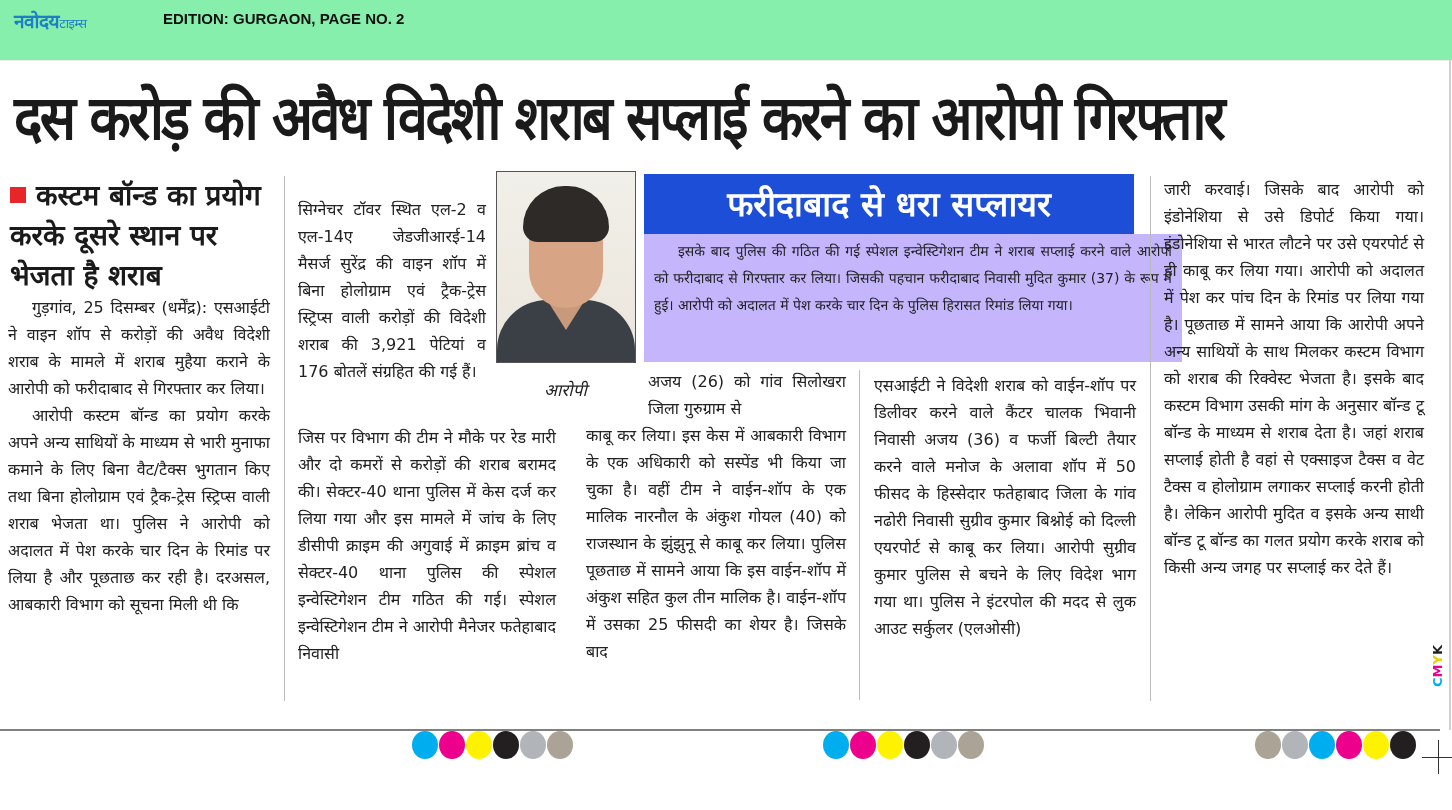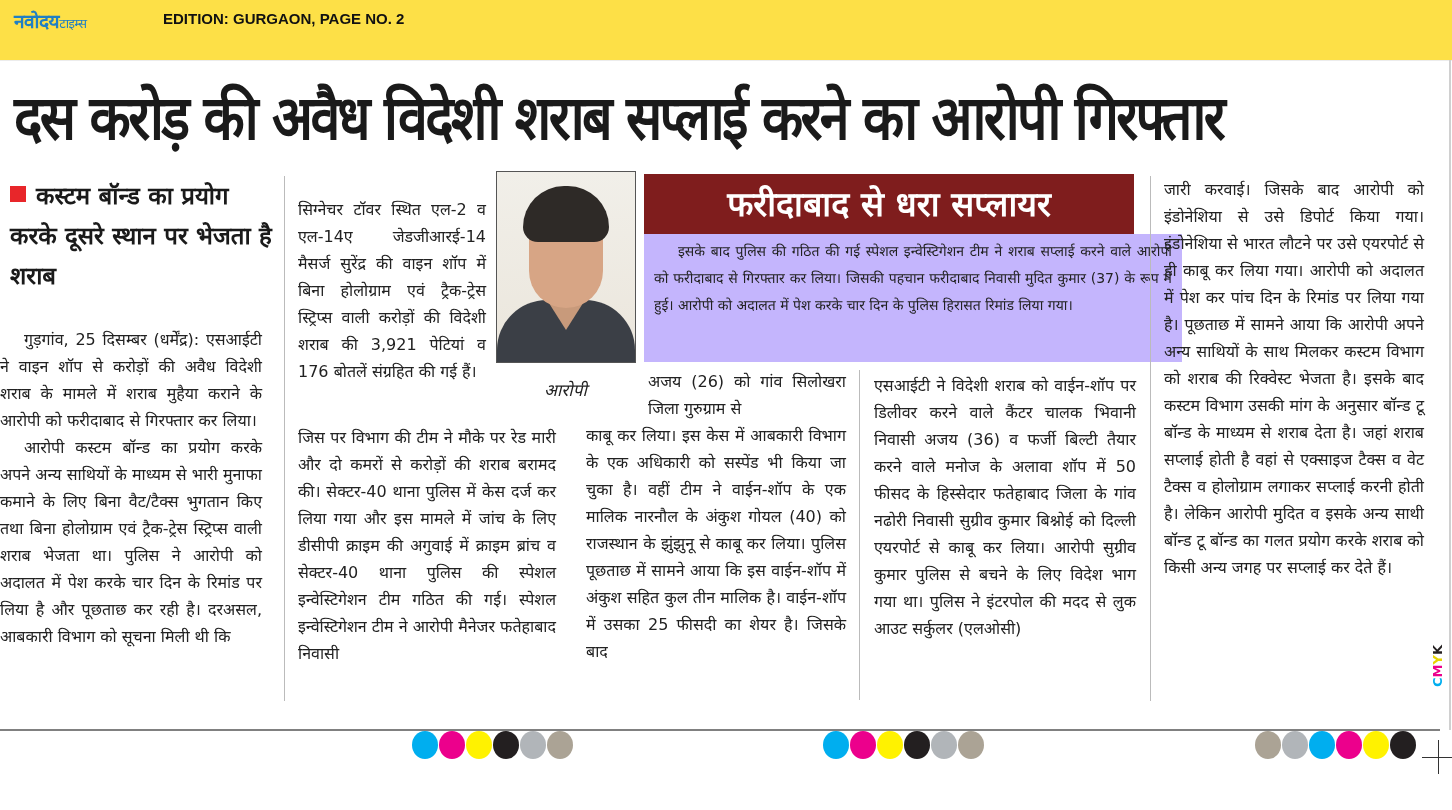--- a/index.html
+++ b/index.html
@@ -3,21 +3,21 @@
 <meta charset="utf-8">
 <style>
   html, body { margin:0; padding:0; }
   body {
     width:1452px; height:810px; overflow:hidden; position:relative;
     background:#ffffff;
     font-family:"DejaVu Sans", sans-serif; color:#1a1a1a;
   }
   .topbar {
     position:absolute; left:0; top:0; width:1452px; height:60px;
-    background:#fde047; border-bottom:1px solid #ececec;
+    background:#86efac; border-bottom:1px solid #ececec;
   }
   .logo {
     position:absolute; left:14px; top:8px; font-weight:bold;
     color:#1f7fc4; font-size:19px; letter-spacing:-0.5px;
   }
   .logo .small { font-size:13px; font-weight:normal; }
   .edition {
     position:absolute; left:163px; top:9px; font-family:"Liberation Sans", sans-serif;
     font-size:15px; font-weight:bold; line-height:20px; color:#111;
   }
@@ -31,42 +31,42 @@
     position:absolute; left:1449px; top:60px; width:2px; height:670px; background:#d0d0d0;
   }
   .col {
     position:absolute; font-family:"DejaVu Sans", sans-serif;
     font-size:16px; line-height:27px; text-align:justify; color:#222;
   }
   .col p { margin:0; text-indent:0; }
   .indent { text-indent:24px !important; }
   .subhead {
     position:absolute; left:10px; top:176px; width:270px;
-    font-weight:bold; font-size:24px; line-height:40px; color:#1a1a1a;
+    font-weight:bold; font-size:28px; line-height:40px; color:#1a1a1a;
   }
   .subhead .bullet {
     display:inline-block; width:16px; height:16px; background:#e8262a;
     margin-right:10px; vertical-align:2px;
   }
   .vrule { position:absolute; width:1px; background:#bbbbbb; }
   .photo {
     position:absolute; left:496px; top:171px; width:138px; height:190px;
     border:1px solid #555; background:linear-gradient(180deg,#f1efe9 0%,#ebe6dc 100%);
     overflow:hidden;
   }
   .photo .hair { position:absolute; left:26px; top:14px; width:86px; height:56px; background:#2e2a27; border-radius:44px 44px 16px 16px; }
   .photo .face { position:absolute; left:32px; top:34px; width:74px; height:102px; background:#d7a585; border-radius:36px 36px 40px 40px; }
   .photo .shirt { position:absolute; left:0; top:128px; width:138px; height:62px; background:#3b3f46; border-radius:50px 50px 0 0; }
   .photo .collar { position:absolute; left:50px; top:128px; width:38px; height:30px; background:#c89a7b; clip-path:polygon(0 0,100% 0,50% 100%); }
   .caption {
     position:absolute; left:544px; top:378px; font-style:italic; font-size:17px; color:#222;
   }
   .boxhead {
     position:absolute; left:644px; top:174px; width:490px; height:60px;
-    background:#7f1d1d; color:#fff; font-weight:bold; font-size:34px;
+    background:#1d4ed8; color:#fff; font-weight:bold; font-size:34px;
     text-align:center; line-height:60px;
   }
   .boxbody {
     position:absolute; left:644px; top:234px; width:538px; height:128px;
     background:#c4b5fd; padding:4px 10px; box-sizing:border-box;
     font-size:14px; line-height:27px; text-align:justify; color:#222;
   }
   .footrule { position:absolute; left:0; top:729px; width:1440px; height:2px; background:#808080; }
   .dots { position:absolute; top:731px; display:flex; }
   .dot { width:26px; height:28px; border-radius:50%; margin-right:1px; }
@@ -90,21 +90,21 @@
   </div>
 </div>
 
 <div class="headline">दस करोड़ की अवैध विदेशी शराब सप्लाई करने का आरोपी गिरफ्तार</div>
 <div class="rightrule"></div>
 
 <div class="subhead">
   <span class="bullet"></span><span>कस्टम बॉन्ड का प्रयोग करके दूसरे स्थान पर भेजता है शराब</span>
 </div>
 
-<div class="col" style="left:0; top:294px; width:262px;margin-top:32px;">
+<div class="col" style="left:8px; top:294px; width:262px;">
   <p class="indent">गुड़गांव, 25 दिसम्बर (धर्मेंद्र): एसआईटी ने वाइन शॉप से करोड़ों की अवैध विदेशी शराब के मामले में शराब मुहैया कराने के आरोपी को फरीदाबाद से गिरफ्तार कर लिया।</p>
   <p class="indent">आरोपी कस्टम बॉन्ड का प्रयोग करके अपने अन्य साथियों के माध्यम से भारी मुनाफा कमाने के लिए बिना वैट/टैक्स भुगतान किए तथा बिना होलोग्राम एवं ट्रैक-ट्रेस स्ट्रिप्स वाली शराब भेजता था। पुलिस ने आरोपी को अदालत में पेश करके चार दिन के रिमांड पर लिया है और पूछताछ कर रही है। दरअसल, आबकारी विभाग को सूचना मिली थी कि</p>
 </div>
 
 <div class="vrule" style="left:284px; top:176px; height:525px;"></div>
 
 <div class="col" style="left:298px; top:176px; width:188px;margin-top:20px;">
   <p>सिग्नेचर टॉवर स्थित एल-2 व एल-14ए जेडजीआरई-14 मैसर्ज सुरेंद्र की वाइन शॉप में बिना होलोग्राम एवं ट्रैक-ट्रेस स्ट्रिप्स वाली करोड़ों की विदेशी शराब की 3,921 पेटियां व 176 बोतलें संग्रहित की गई हैं।</p>
 </div>
 <div class="col" style="left:298px; top:424px; width:258px;">

